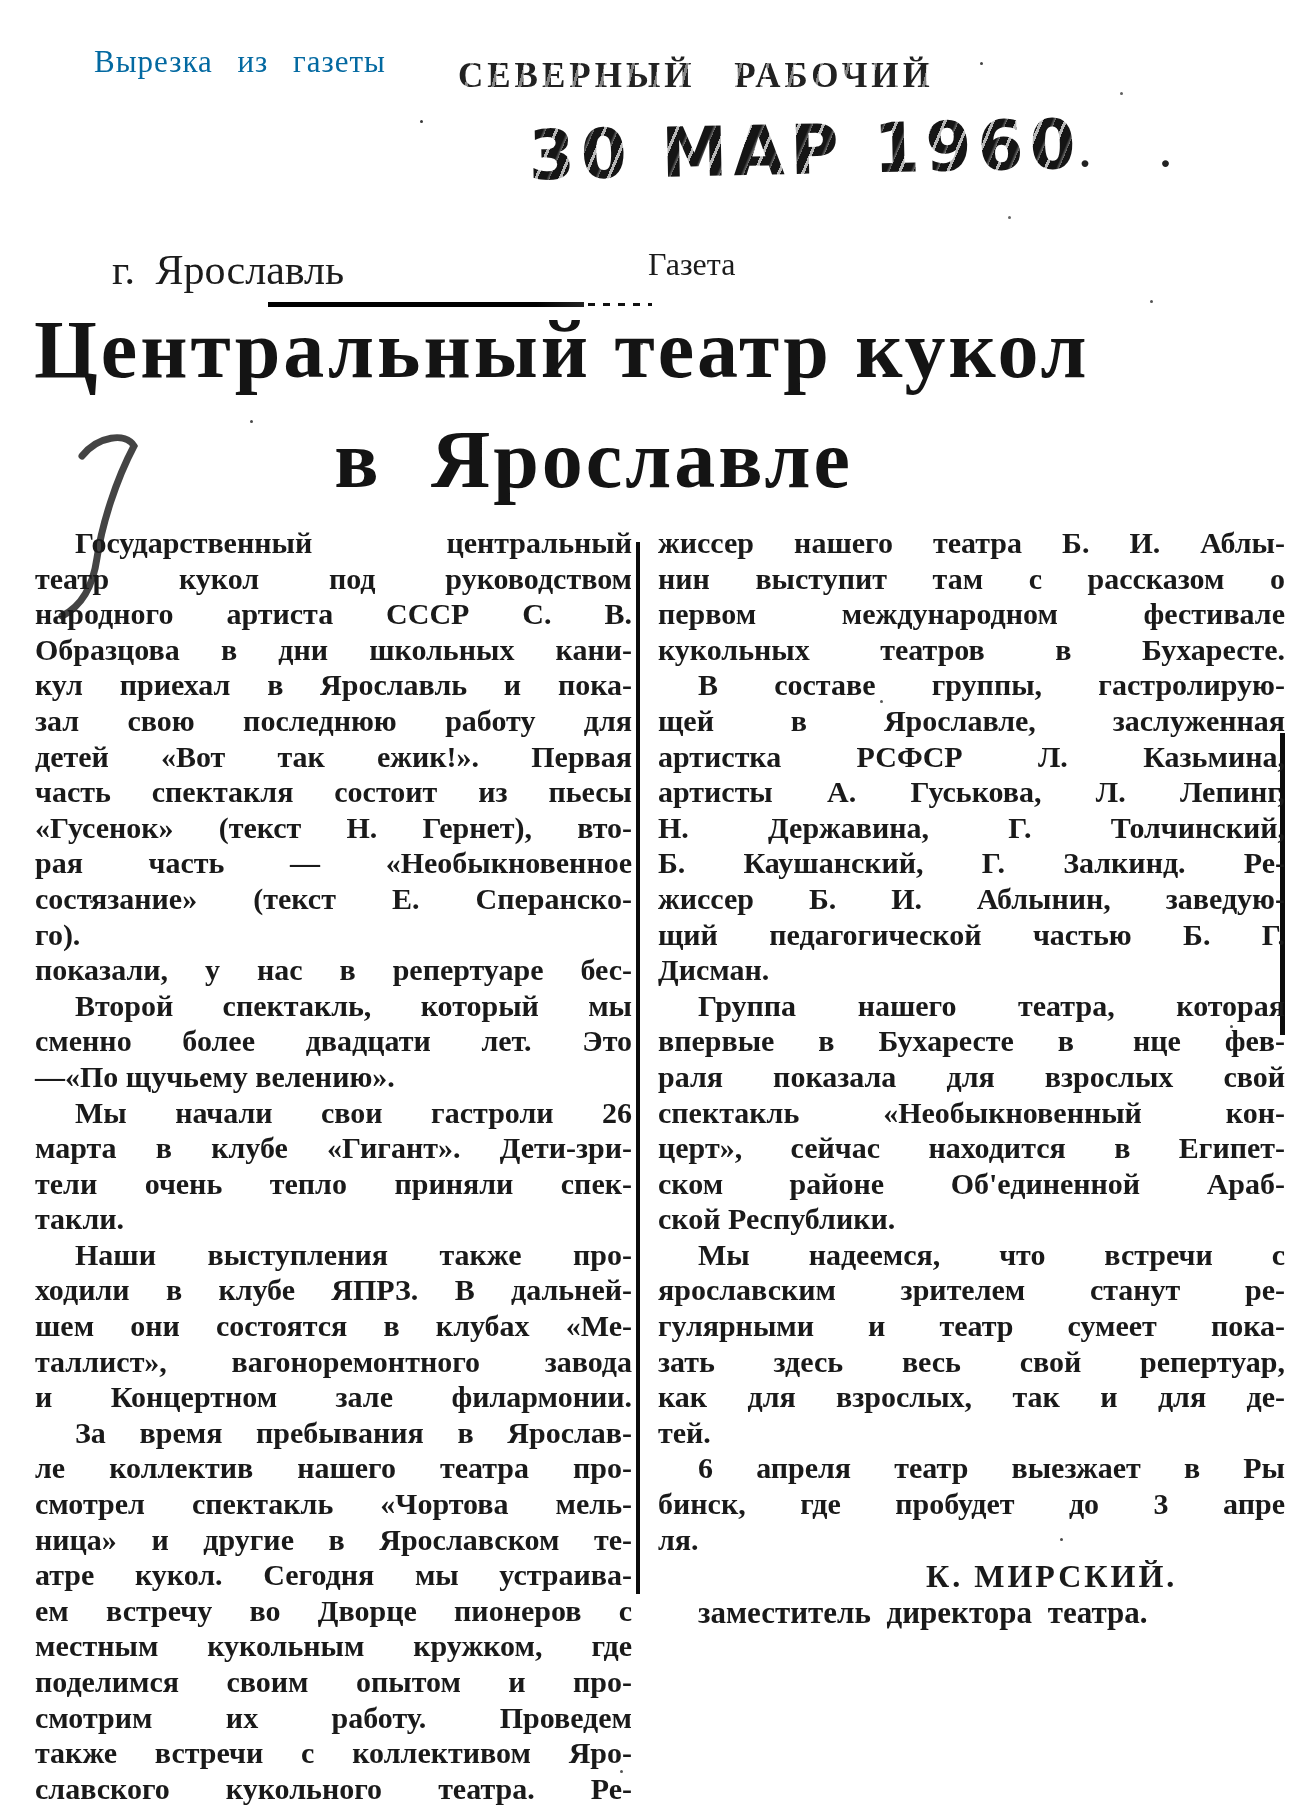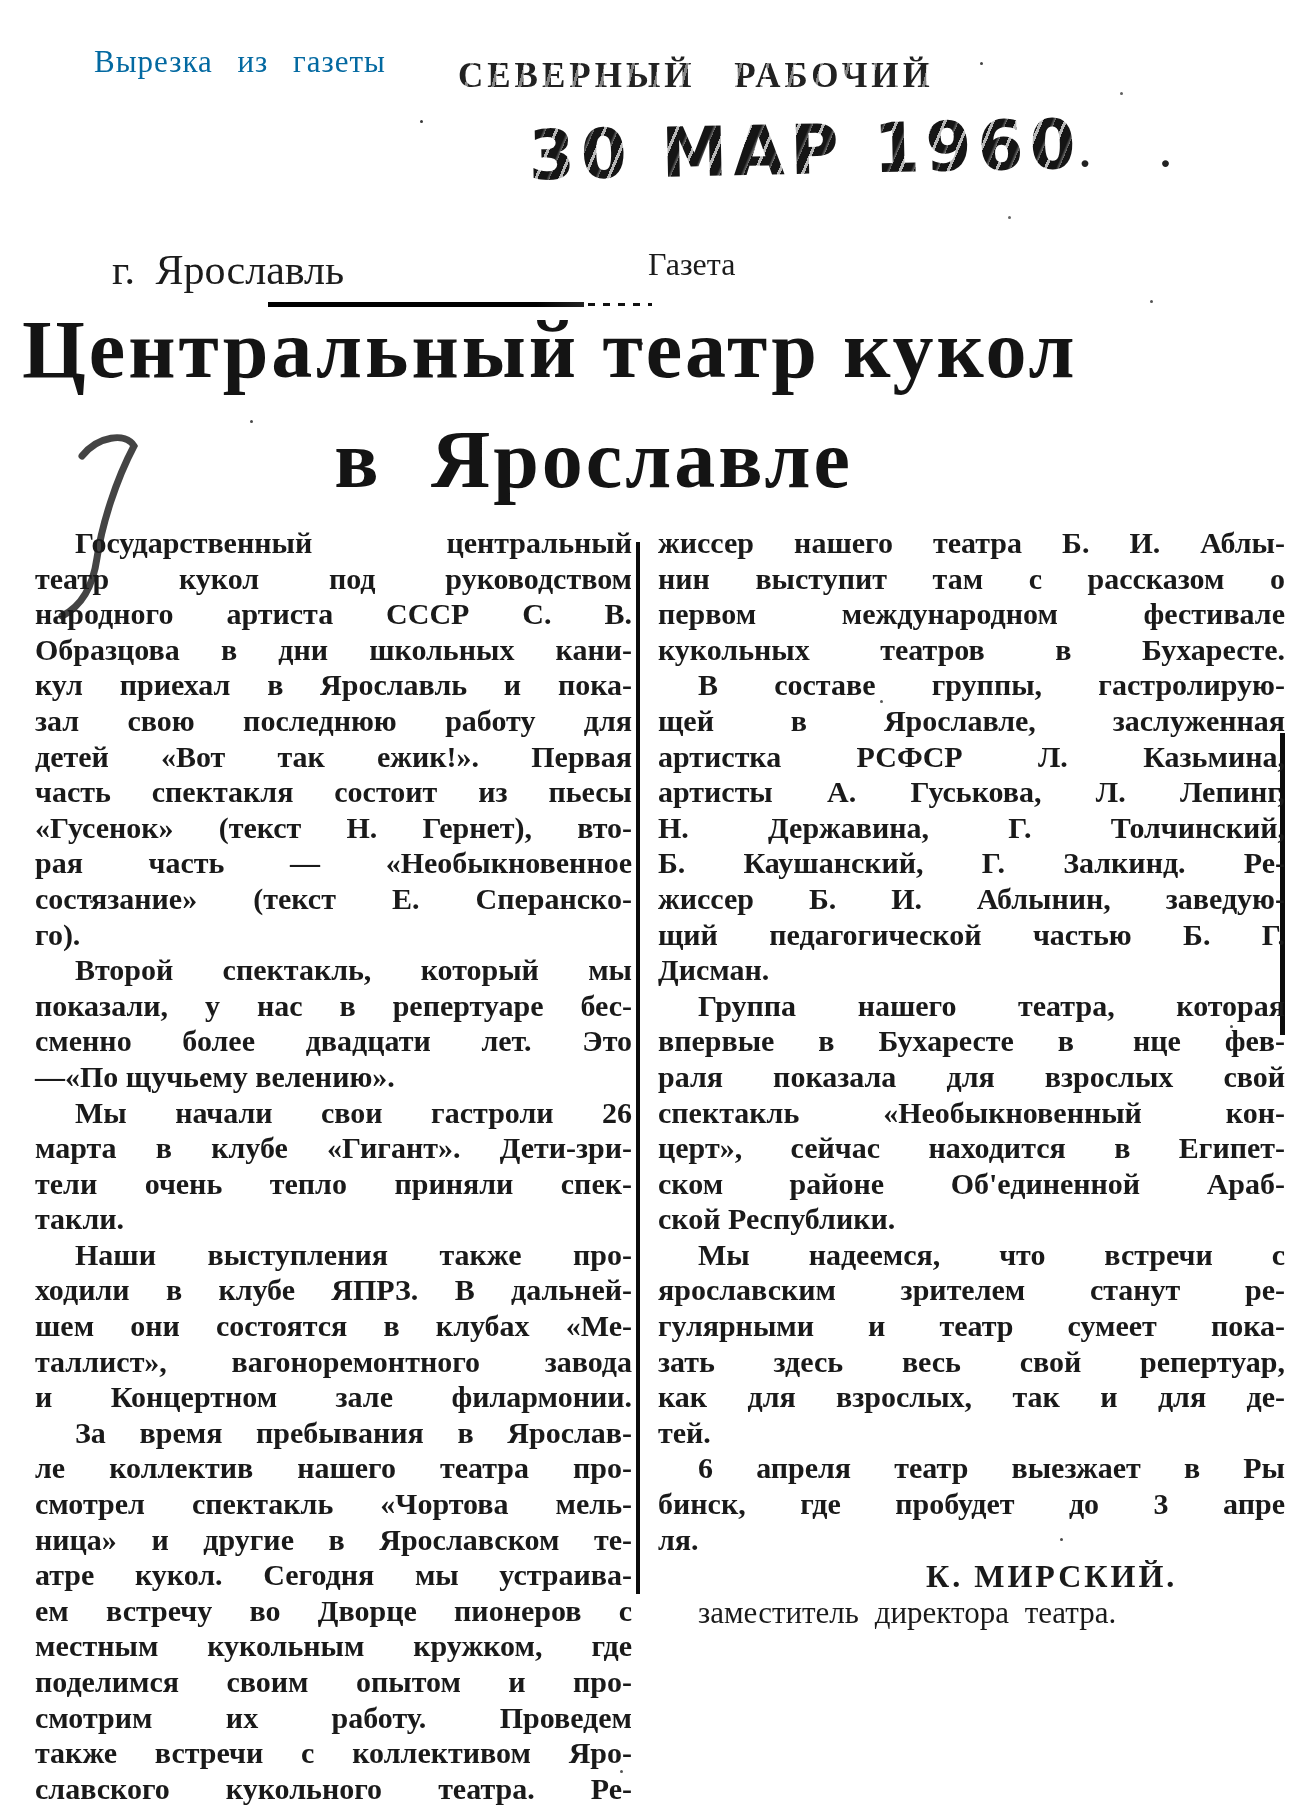--- a/index.html
+++ b/index.html
@@ -53,21 +53,21 @@
     background:repeating-linear-gradient(90deg,#111 0 7px,transparent 7px 15px);
   }
   
   .title-1{
     position:absolute;left:22px;top:298px;width:1246px;
     font-size:82px;font-weight:bold;line-height:104px;
     text-align:justify;text-align-last:justify;
     letter-spacing:3px;white-space:nowrap;
     color:#141414;
   }
-  .title-1 span{display:inline-block;}
+  .title-1 span{display:inline-block;margin-left:12px;}
   .title-1::after{content:"";display:inline-block;width:100%;}
   .title-2{
     position:absolute;left:0;top:408px;width:1187px;
     font-size:82px;font-weight:bold;line-height:104px;
     text-align:center;word-spacing:26px;letter-spacing:3px;
     color:#141414;
   }
   
   .col{
     position:absolute;top:525px;
@@ -91,21 +91,21 @@
     background:#0c0c0c;
   }
   
   .sig-name{
     height:38px;line-height:38px;
     font-size:32px;font-weight:bold;letter-spacing:3px;
     padding-left:268px;white-space:nowrap;
   }
   .sig-role{
     height:36px;line-height:36px;
-    font-size:31px;font-weight:normal;word-spacing:8px;
+    font-size:31px;font-weight:bold;word-spacing:8px;
     padding-left:40px;white-space:nowrap;
   }
   
   .hand-mark{position:absolute;left:52px;top:430px;}
   
   .speckles{
     position:absolute;left:420px;top:120px;width:3px;height:3px;border-radius:50%;
     background:#3a3a3a;
     box-shadow:
       560px -58px 0 #444, 730px 180px 0 #555, -170px 300px 0 #4a4a4a,
@@ -148,22 +148,22 @@
       <div class="line">народного артиста СССР С. В.</div>
       <div class="line">Образцова в дни школьных кани-</div>
       <div class="line">кул приехал в Ярославль и пока-</div>
       <div class="line">зал свою последнюю работу для</div>
       <div class="line">детей «Вот так ежик!». Первая</div>
       <div class="line">часть спектакля состоит из пьесы</div>
       <div class="line">«Гусенок» (текст Н. Гернет), вто-</div>
       <div class="line">рая часть — «Необыкновенное</div>
       <div class="line">состязание» (текст Е. Сперанско-</div>
       <div class="line end">го).</div>
+      <div class="line">показали, у нас в репертуаре бес-</div>
       <div class="line indent">Второй спектакль, который мы</div>
-      <div class="line">показали, у нас в репертуаре бес-</div>
       <div class="line">сменно более двадцати лет. Это</div>
       <div class="line end">—«По щучьему велению».</div>
       <div class="line indent">Мы начали свои гастроли 26</div>
       <div class="line">марта в клубе «Гигант». Дети-зри-</div>
       <div class="line">тели очень тепло приняли спек-</div>
       <div class="line end">такли.</div>
       <div class="line indent">Наши выступления также про-</div>
       <div class="line">ходили в клубе ЯПРЗ. В дальней-</div>
       <div class="line">шем они состоятся в клубах «Ме-</div>
       <div class="line">таллист», вагоноремонтного завода</div>

